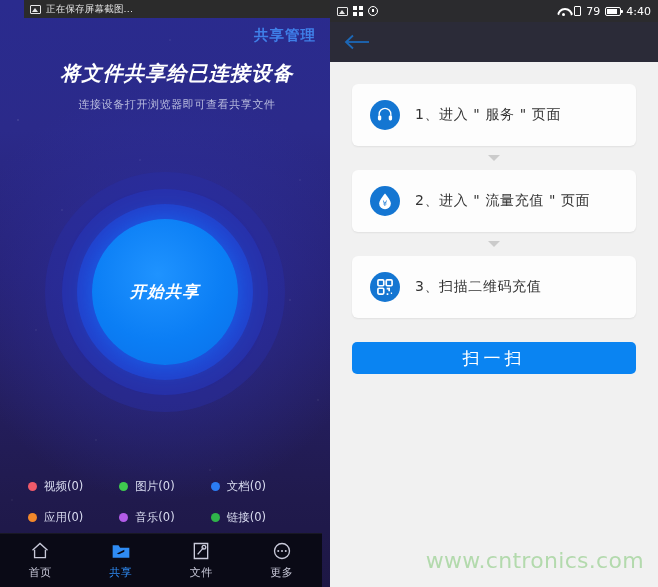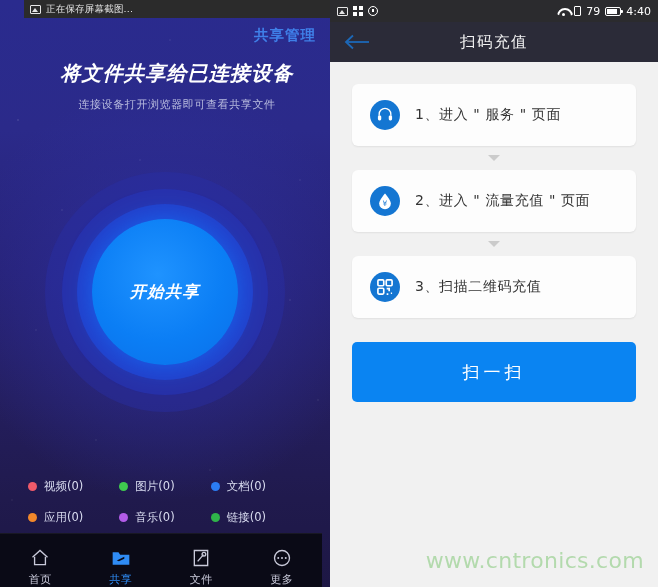--- a/index.html
+++ b/index.html
@@ -86,21 +86,21 @@
     position:absolute; z-index:4; left:0; right:0; bottom:62px;
     display:grid; grid-template-columns:repeat(3,1fr);
     row-gap:16px; padding:0 28px;text-align:right;
   }
   .legend-item{ display:flex; align-items:center; gap:7px; color:#d9dcf0; font-size:11.5px; }
   .dot{ width:9px; height:9px; border-radius:50%; flex:0 0 auto; }
 
   
   .l-nav{
     position:absolute; z-index:6; left:0; right:8px; bottom:0; height:54px;
-    background:#0a0a16; display:flex; align-items:flex-end;
+    background:#0a0a16; display:flex; align-items:center;
     border-top:1px solid rgba(255,255,255,0.06);
   }
   .nav-item{ flex:1; display:flex; flex-direction:column; align-items:center; gap:4px; }
   .nav-label{ font-size:11px; color:#c9cada; letter-spacing:.5px; }
   .nav-item.active .nav-label{ color:#2f8cf5; }
   .nav-ico{ width:22px; height:20px; position:relative; }
 
   
   .right { position:relative; width:328px; height:587px; background:#f1f1f1; overflow:hidden; }
   .r-statusbar{
@@ -149,21 +149,21 @@
 
   .chevron{
     height:24px; display:flex; align-items:center; justify-content:center;
   }
   .chevron i{
     width:0;height:0;border-left:6px solid transparent;border-right:6px solid transparent;
     border-top:6px solid #cbcbcb; display:block;
   }
 
   .scan-btn{
-    margin:24px 16px 0 22px; height:60px; border-radius:5px;
+    margin:24px 16px 0 22px; height:32px; border-radius:5px;
     background:#0a84f2; color:#ffffff; font-size:17px; letter-spacing:4px;
     display:flex; align-items:center; justify-content:center; font-weight:normal;
     border:none; cursor:pointer; width:calc(100% - 44px);
     font-family:inherit;
   }
 
   .watermark{
     position:absolute; right:14px; bottom:14px;
     color:#a9d6a2; font-size:22px; letter-spacing:.3px; opacity:.85;
   }
@@ -290,21 +290,20 @@
       </span>
     </div>
 
     <div class="r-header">
       <span class="back-arrow">
         <svg width="26" height="16" viewBox="0 0 26 16" fill="none" stroke="#1c68b8" stroke-width="1.8">
           <path d="M25 8 H2"></path>
             <path d="M9 1.5 L2 8 L9 14.5"></path>
         </svg>
       </span>
-      <span class="r-title">扫码充值</span>
     </div>
 
     <div class="cards">
 
       <div class="card">
         <span class="card-ico">
           <svg width="20" height="20" viewBox="0 0 24 24" fill="none" stroke="#ffffff" stroke-width="1.6">
             <path d="M5 13 V11 a7 7 0 0 1 14 0 v2"></path>
             <rect x="3.5" y="12.5" width="4" height="6" rx="1.6" fill="#ffffff" stroke="none"></rect>
             <rect x="16.5" y="12.5" width="4" height="6" rx="1.6" fill="#ffffff" stroke="none"></rect>

